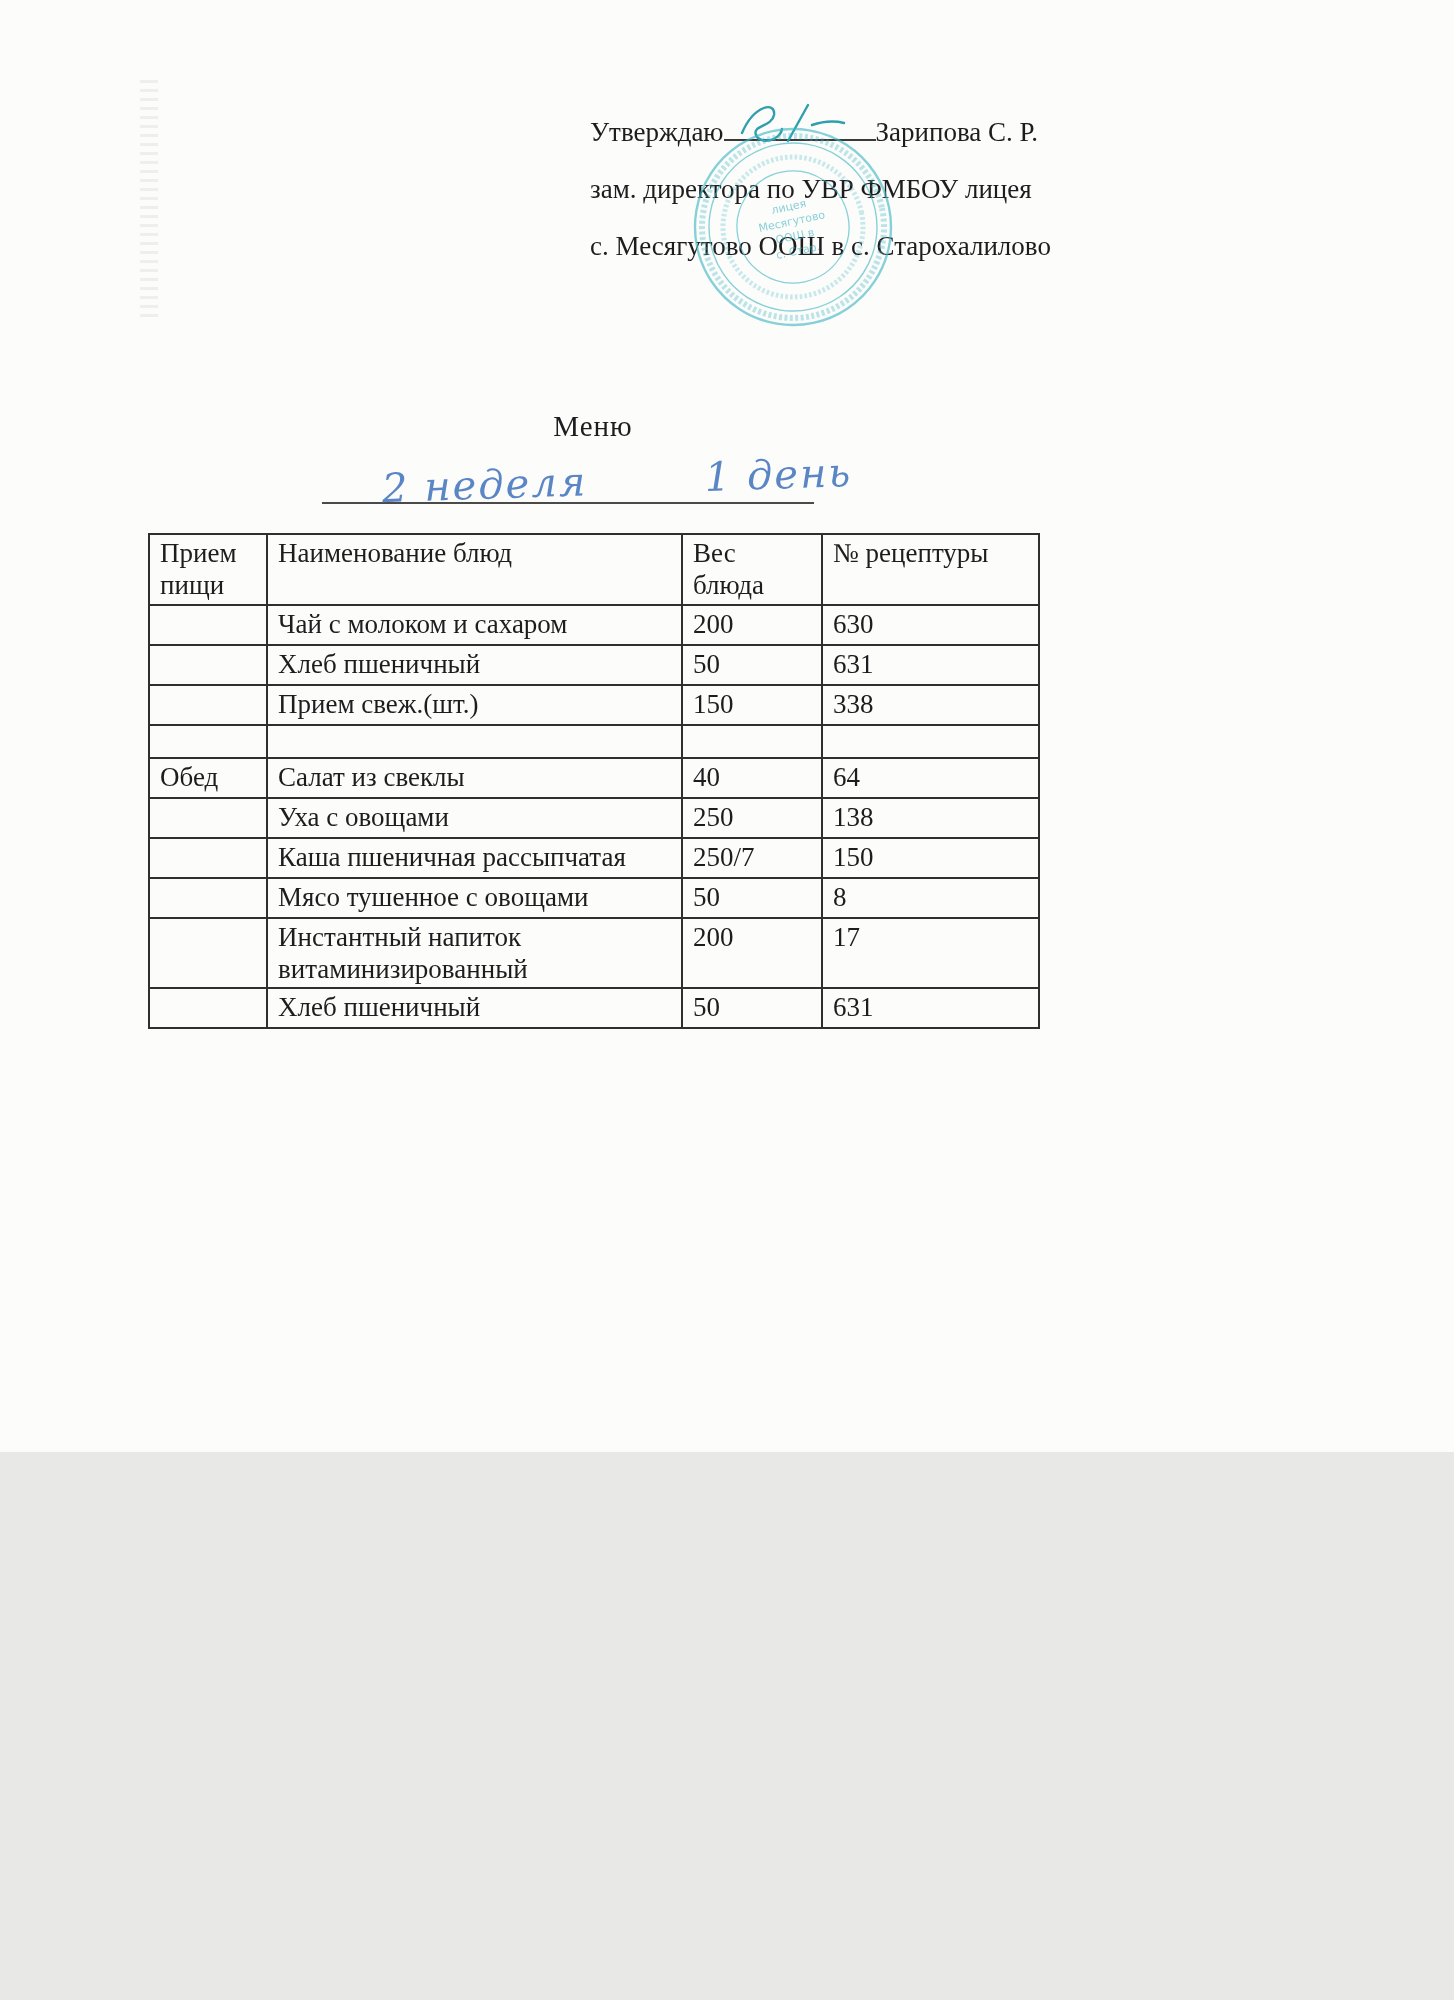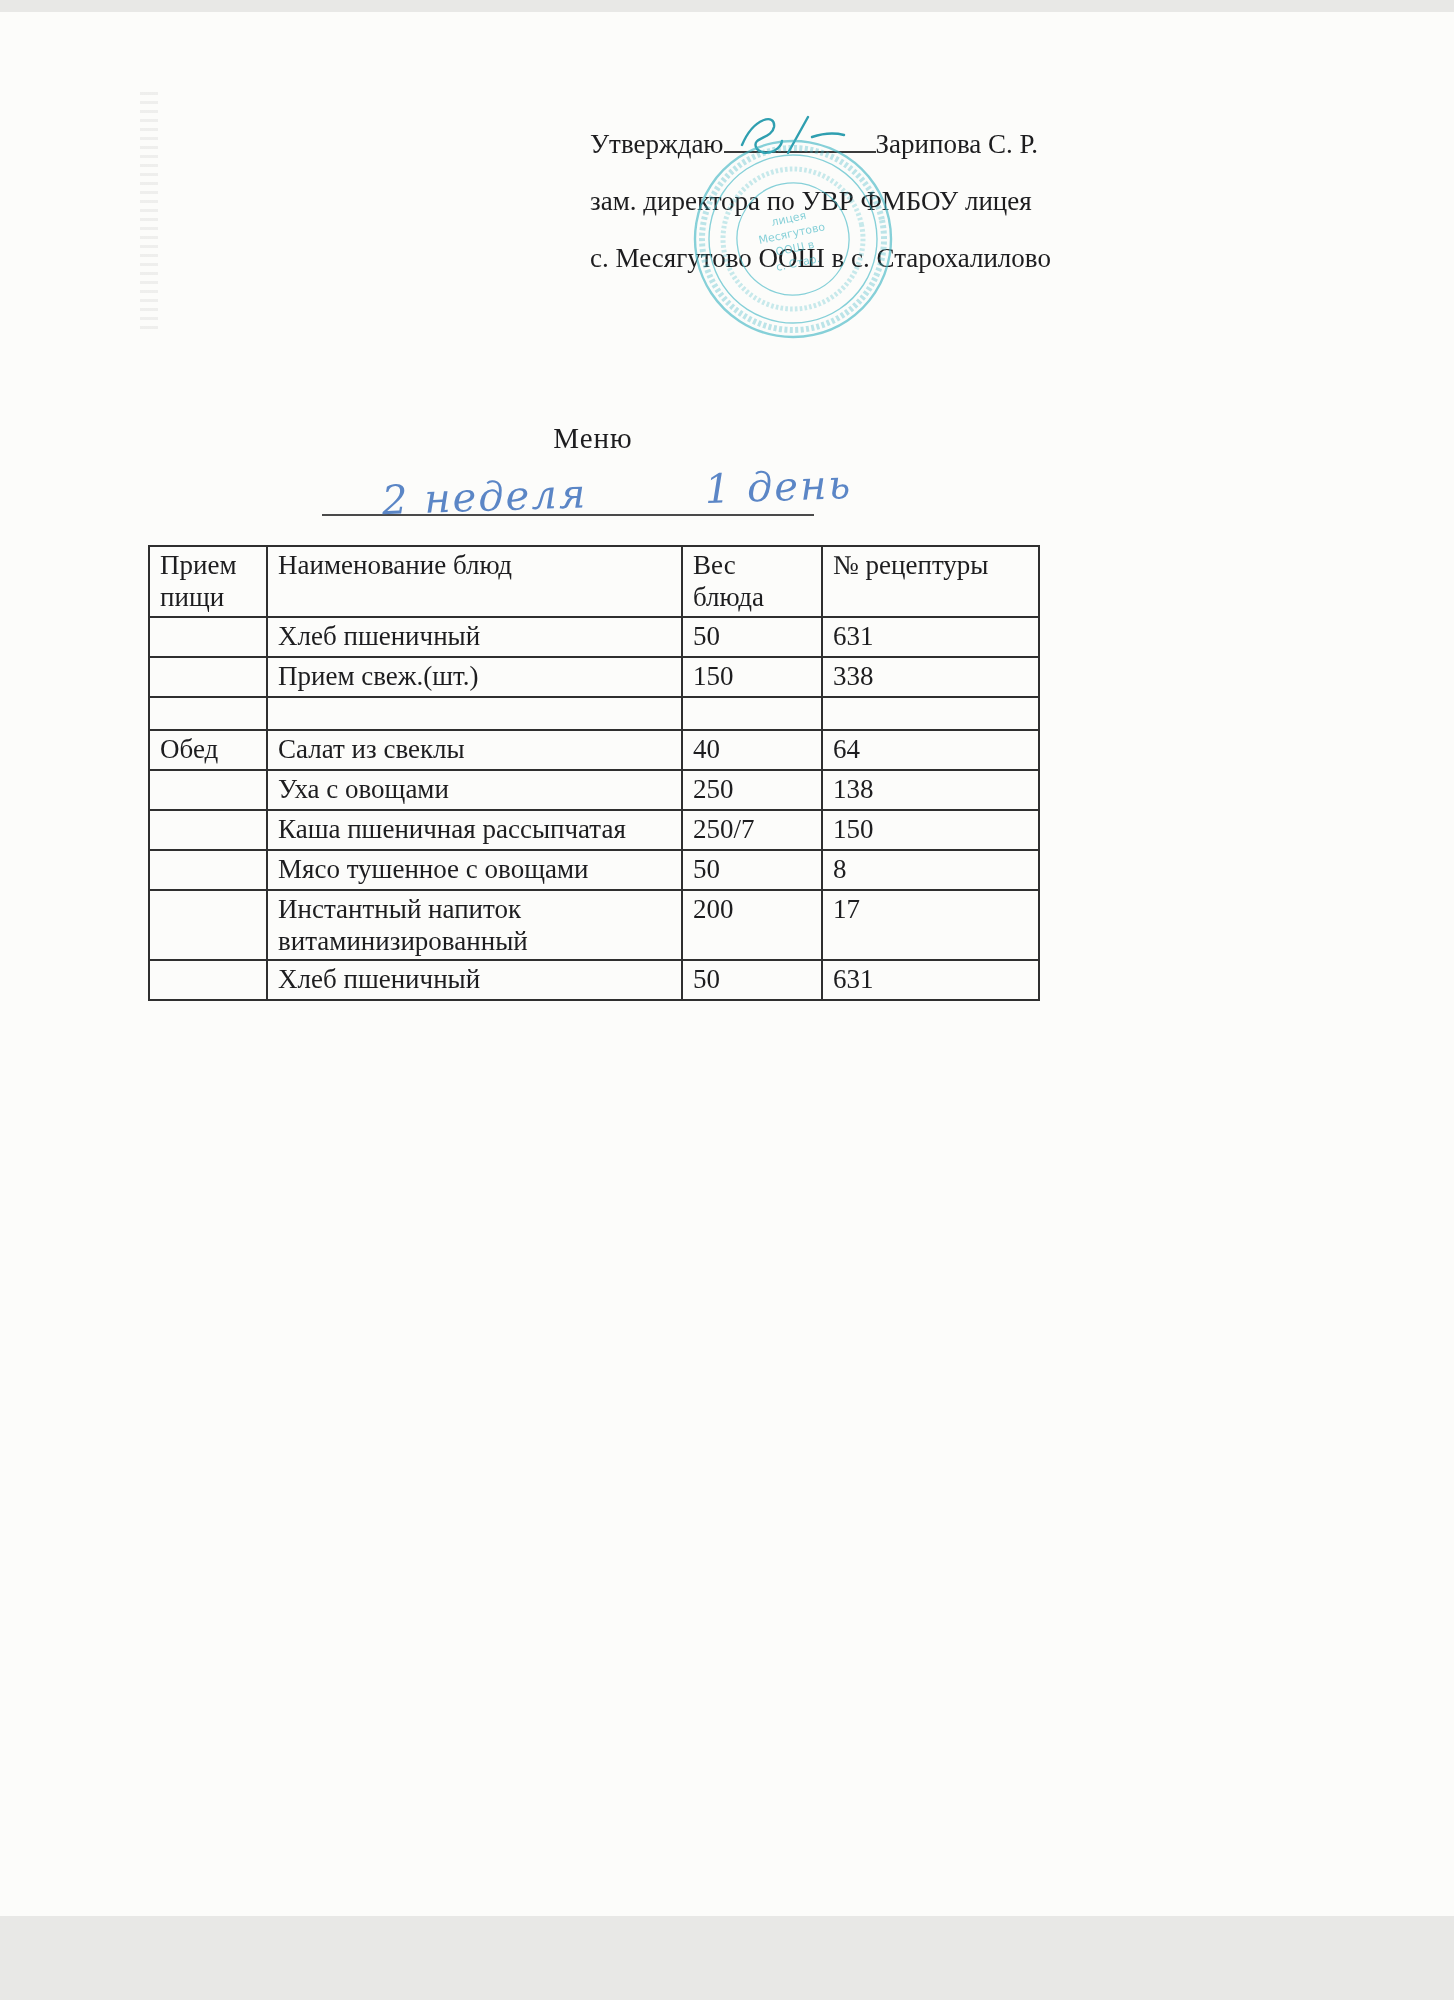--- a/index.html
+++ b/index.html
@@ -1,19 +1,19 @@
 <!DOCTYPE html>
 <html><head>
 <meta charset="utf-8">
 <style>
   html,body{margin:0;padding:0;background:#e8e8e6;}
   .page{
     position:relative;
-    width:1454px;height:1904px;
-    margin:12px auto;
+    width:1454px;height:1452px;
+    margin:0 auto;
     background:#fcfcfa;
     font-family:"Liberation Serif", serif;
     color:#1d1d1f;
     overflow:hidden;
   }
   
   .page::before{
     content:"";position:absolute;left:140px;top:80px;width:18px;height:240px;
     background:repeating-linear-gradient(to bottom,rgba(120,120,120,.10) 0 3px,rgba(0,0,0,0) 3px 9px);
     pointer-events:none;
@@ -114,20 +114,26 @@
       <tr>
         <th>Прием пищи</th>
         <th>Наименование блюд</th>
         <th><span class="narrow">Вес блюда</span></th>
         <th>№ рецептуры</th>
       </tr>
     </thead>
     <tbody>
         <tr>
       <td></td>
+      <td>Чай с молоком и сахаром</td>
+      <td class="num">200</td>
+      <td class="num">630</td>
+    </tr>
+        <tr>
+      <td></td>
       <td>Хлеб пшеничный</td>
       <td class="num">50</td>
       <td class="num">631</td>
     </tr>
         <tr>
       <td></td>
       <td>Прием свеж.(шт.)</td>
       <td class="num">150</td>
       <td class="num">338</td>
     </tr>

